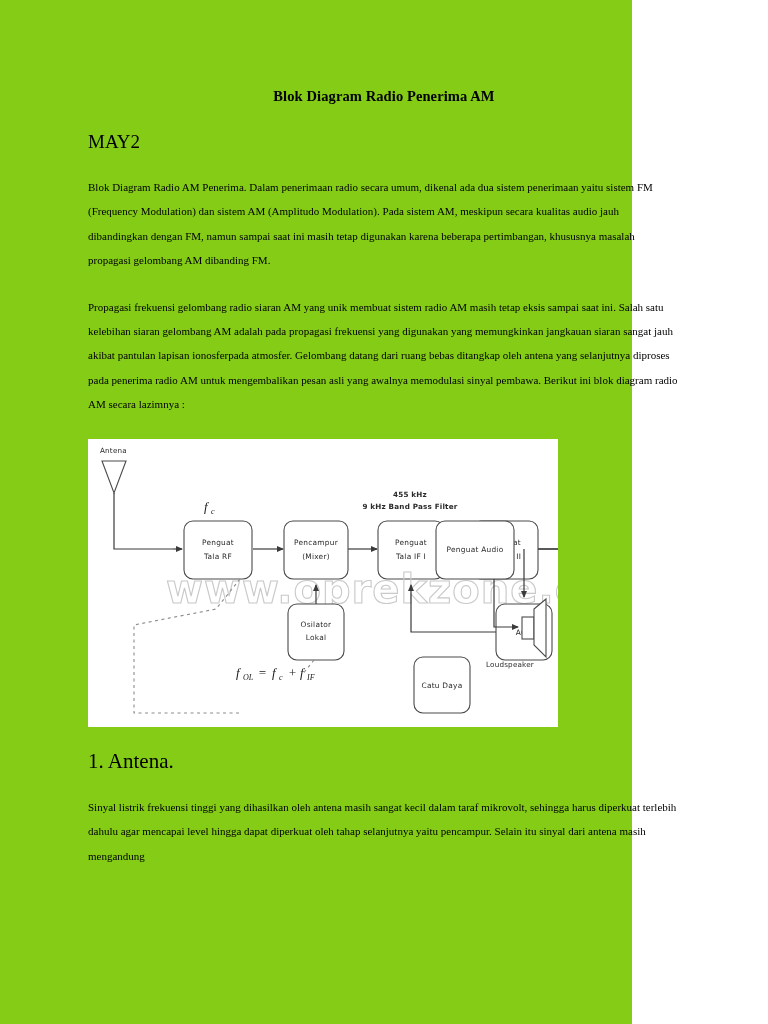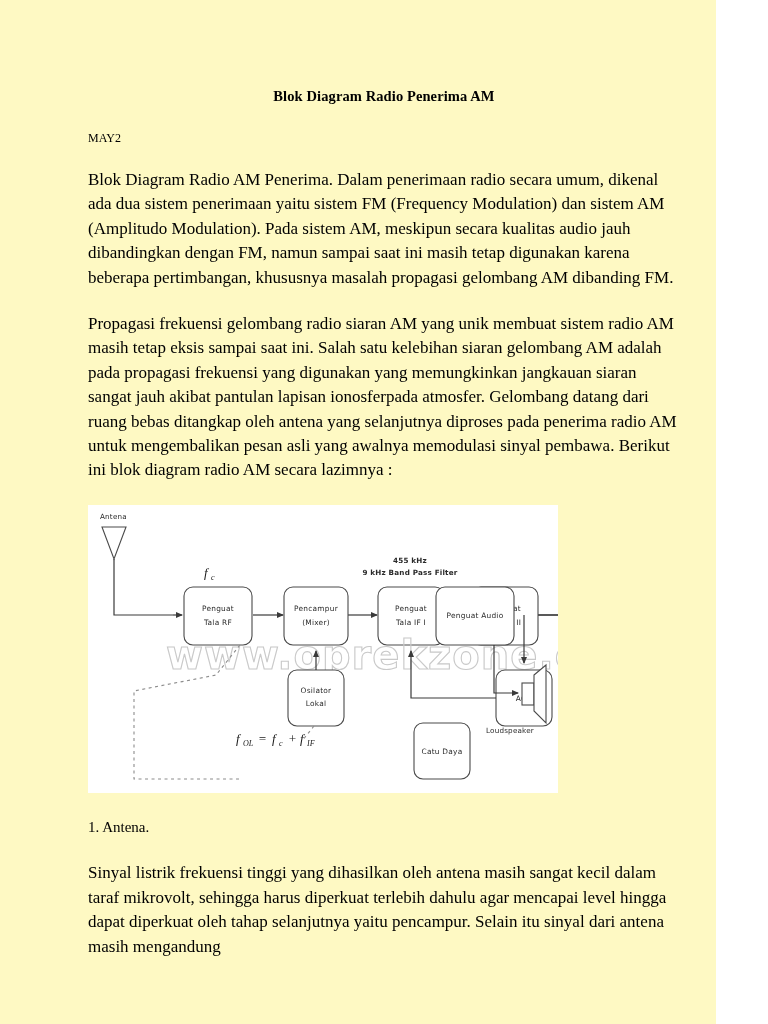--- a/index.html
+++ b/index.html
@@ -11,49 +11,49 @@
     width: 768px;
     height: 1024px;
     font-family: "Liberation Serif", "DejaVu Serif", serif;
     color: #000000;
     position: relative;
     overflow: hidden;
   }
   .page {
     position: absolute;
     left: 0; top: 0;
-    width: 716px;
+    width: 632px;
     height: 1024px;
-    background: #fef9c3;
+    background: #84cc16;
   }
   .content {
     position: absolute;
     left: 88px;
     top: 88px;
     width: 592px;
   }
   .doc-title {
     text-align: center;
     font-weight: bold;
     font-size: 14.5px;
     letter-spacing: .1px;
     margin: 0 0 26px 0;
   }
   .date-line {
-    font-size: 12px;
+    font-size: 19px;
     margin: 2px 0 22px 0;
   }
   p.body-text {
-    font-size: 17px;
+    font-size: 11px;
     line-height: 24.4px;
     margin: 0 0 22px 0;
     text-align: left;
   }
   p.heading-item {
-    font-size: 15px;
+    font-size: 21px;
     line-height: 24.4px;
     margin: 0 0 22px 0;
   }
 
   
   .diagram-wrap {
     position: relative;
     width: 470px;
     height: 288px;
     margin: 8px 0 22px 0;

